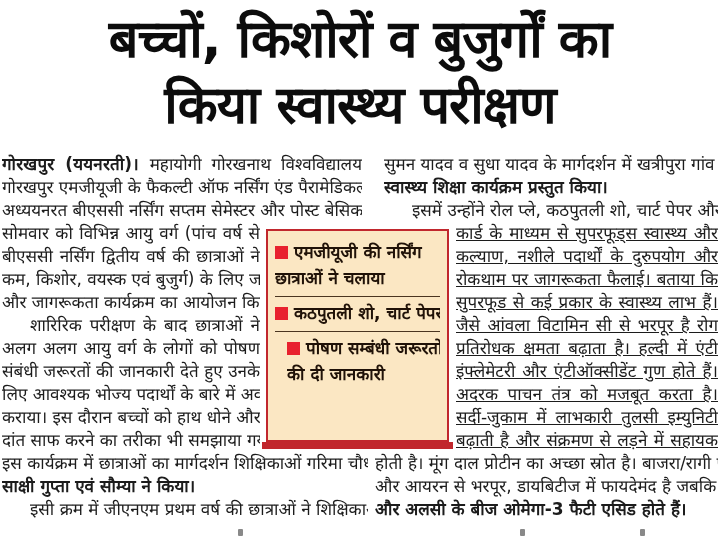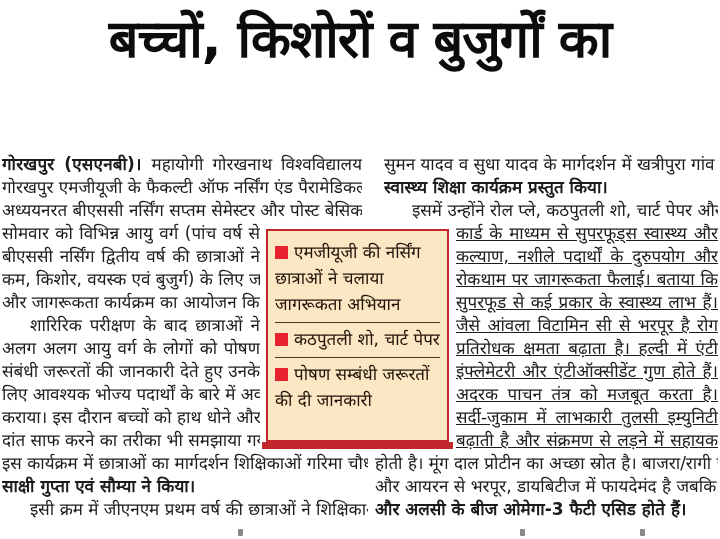--- a/index.html
+++ b/index.html
@@ -59,24 +59,24 @@
     width:183px;height:213px;
     box-sizing:border-box;
     background:var(--box-bg);
     border:2px solid var(--box-red);
     padding:5px 7px 0 7px;
   }
   .box-item{
     padding:3px 0 5px 0;
     border-bottom:1.2px solid var(--box-sep);
   }
-  .box-item:last-child{border-bottom:none;}
+  .box-item:last-child{border-bottom:none;margin-left:12px;}
   .box-line{
     font-size:17px;
-    font-weight:400;
+    font-weight:700;
     line-height:26px;
     color:var(--box-ink);
     white-space:nowrap;
     overflow:hidden;
   }
   .bullet{
     display:inline-block;
     width:13px;height:13px;
     background:var(--bullet-red);
     margin-right:6px;
@@ -101,24 +101,25 @@
     border-radius:1px;
   }
 </style>
 </head>
 <body>
 
 <div class="page">
 
   <div class="headline">
     <div>बच्चों, किशोरों व बुजुर्गों का</div>
+    <div>किया स्वास्थ्य परीक्षण</div>
   </div>
 
   <div class="colblock" id="left-top" style="left:2px;top:153px;width:360px;">
-      <div class="tline"><span class="dateline">गोरखपुर (एसएनबी)। </span>महायोगी गोरखनाथ विश्वविद्यालय</div>
+      <div class="tline"><span class="dateline">गोरखपुर (ययनरती)। </span>महायोगी गोरखनाथ विश्वविद्यालय</div>
       <div class="tline">गोरखपुर एमजीयूजी के फैकल्टी ऑफ नर्सिंग एंड पैरामेडिकल में</div>
       <div class="tline">अध्ययनरत बीएससी नर्सिंग सप्तम सेमेस्टर और पोस्ट बेसिक</div>
     </div>
 
   <div class="colblock" id="left-narrow" style="left:2px;top:222px;width:258px;">
       <div class="tline">सोमवार को विभिन्न आयु वर्ग (पांच वर्ष से</div>
       <div class="tline">बीएससी नर्सिंग द्वितीय वर्ष की छात्राओं ने</div>
       <div class="tline">कम, किशोर, वयस्क एवं बुजुर्ग) के लिए जांच</div>
       <div class="tline">और जागरूकता कार्यक्रम का आयोजन किया।</div>
       <div class="tline indent">शारिरिक परीक्षण के बाद छात्राओं ने</div>
@@ -157,21 +158,20 @@
   <div class="colblock" id="right-bottom" style="left:375px;top:452px;width:343px;">
       <div class="tline">होती है। मूंग दाल प्रोटीन का अच्छा स्रोत है। बाजरा/रागी फाइबर</div>
       <div class="tline">और आयरन से भरपूर, डायबिटीज में फायदेमंद है जबकि अखरोट</div>
       <div class="tline no-just">और अलसी के बीज ओमेगा-3 फैटी एसिड होते हैं।</div>
     </div>
 
   <div class="infobox" id="infobox">
       <div class="box-item">
         <div class="box-line"><span class="bullet"></span>एमजीयूजी की नर्सिंग</div>
         <div class="box-line">छात्राओं ने चलाया</div>
-        <div class="box-line">जागरूकता अभियान</div>
       </div>
       <div class="box-item">
         <div class="box-line"><span class="bullet"></span>कठपुतली शो, चार्ट पेपर</div>
       </div>
       <div class="box-item">
         <div class="box-line"><span class="bullet"></span>पोषण सम्बंधी जरूरतों</div>
         <div class="box-line">की दी जानकारी</div>
       </div>
     </div>
 

